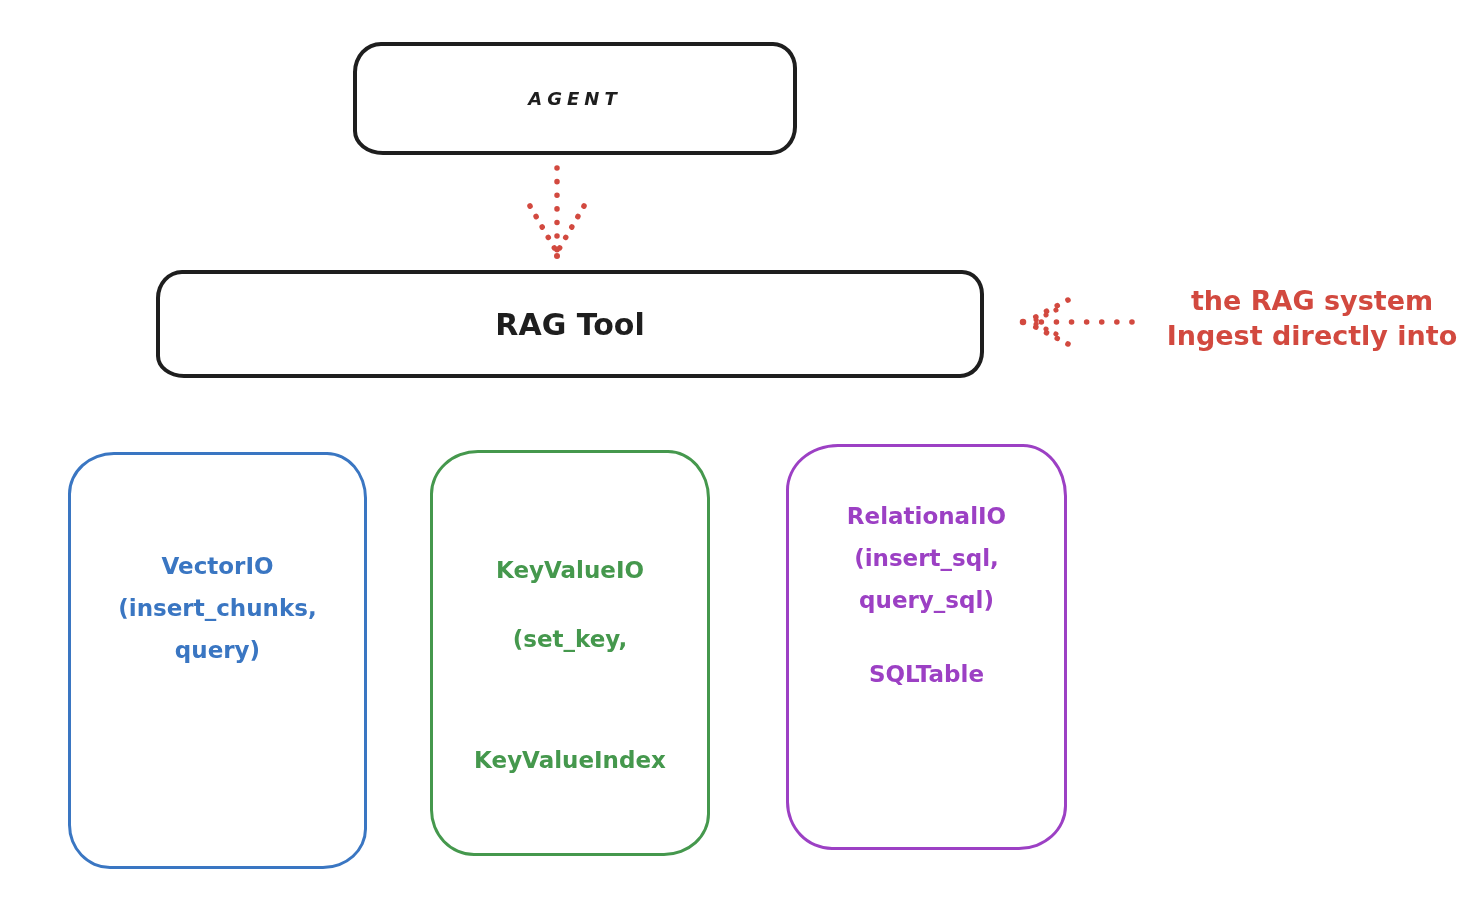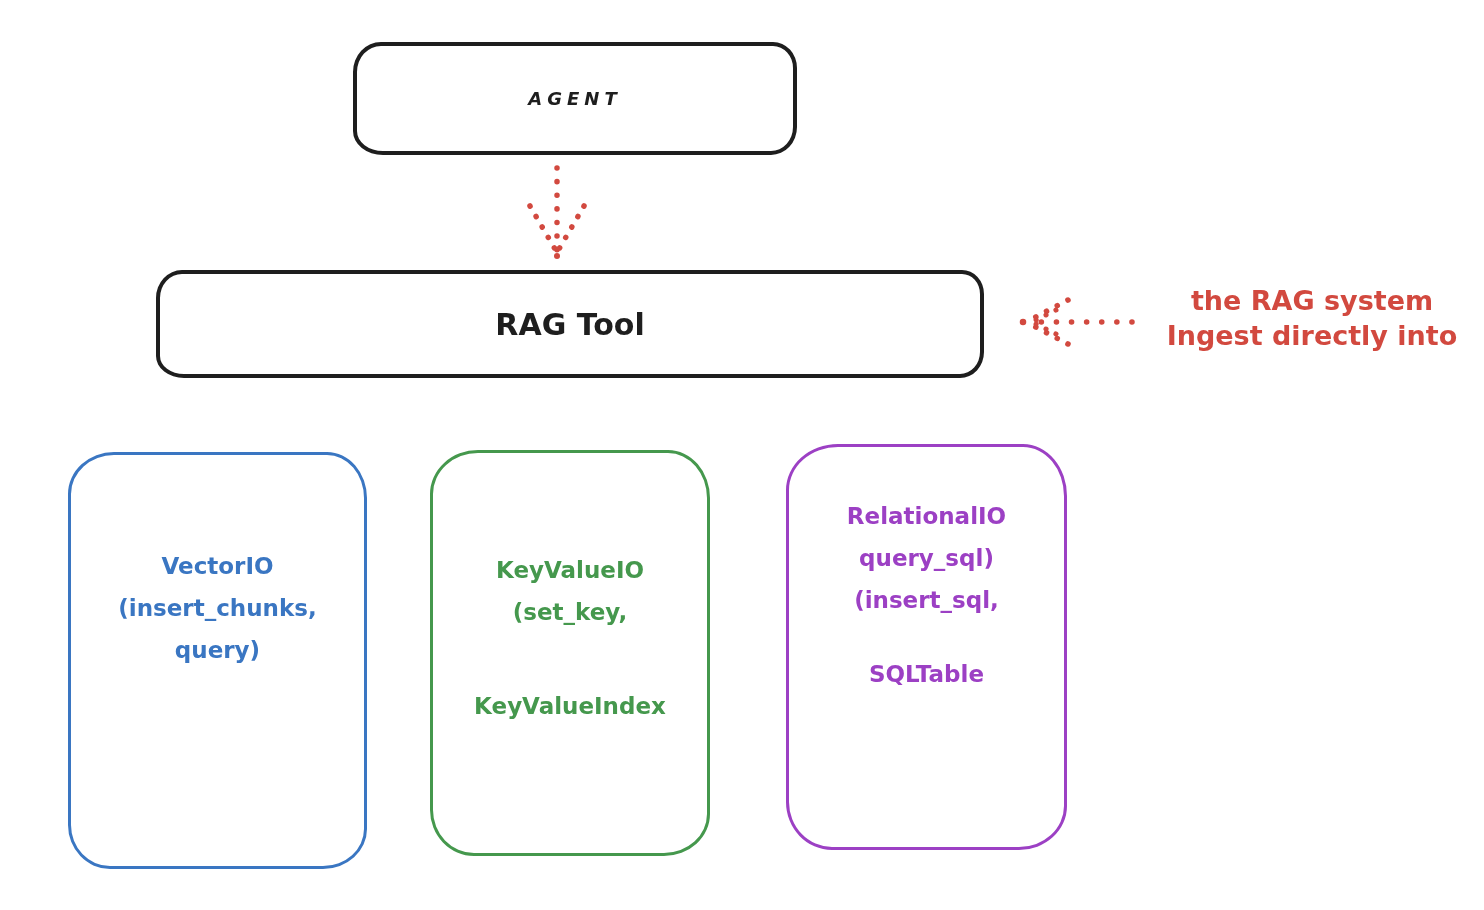--- a/index.html
+++ b/index.html
@@ -96,20 +96,21 @@
     padding-top: 90px;
   }
   .card-blue .index-label { margin-top: 14px; }
   .card-green {
     left: 430px; top: 450px;
     width: 280px; height: 406px;
     border: 3.5px solid var(--color-green);
     border-radius: 48px 42px 46px 44px / 44px 48px 42px 46px;
     color: var(--color-green);
     padding-top: 96px;
+    gap: 27px;
   }
   .card-green .index-label { margin-top: 52px; }
   .card-purple {
     left: 786px; top: 444px;
     width: 281px; height: 406px;
     border: 3.5px solid var(--color-purple);
     border-radius: 52px 44px 48px 46px / 46px 52px 44px 48px;
     color: var(--color-purple);
     padding-top: 48px;
   }
@@ -158,18 +159,18 @@
   </div>
 
   <div class="card card-green">
     <span class="title-line">KeyValueIO</span>
     <span class="title-line">(set_key,</span>
     <span class="index-label">KeyValueIndex</span>
   </div>
 
   <div class="card card-purple">
     <span class="title-line">RelationalIO</span>
+    <span class="title-line">(insert_sql,</span>
     <span class="title-line">query_sql)</span>
-    <span class="title-line">(insert_sql,</span>
     <span class="index-label">SQLTable</span>
   </div>
 
 </div>
 
 </body></html>

